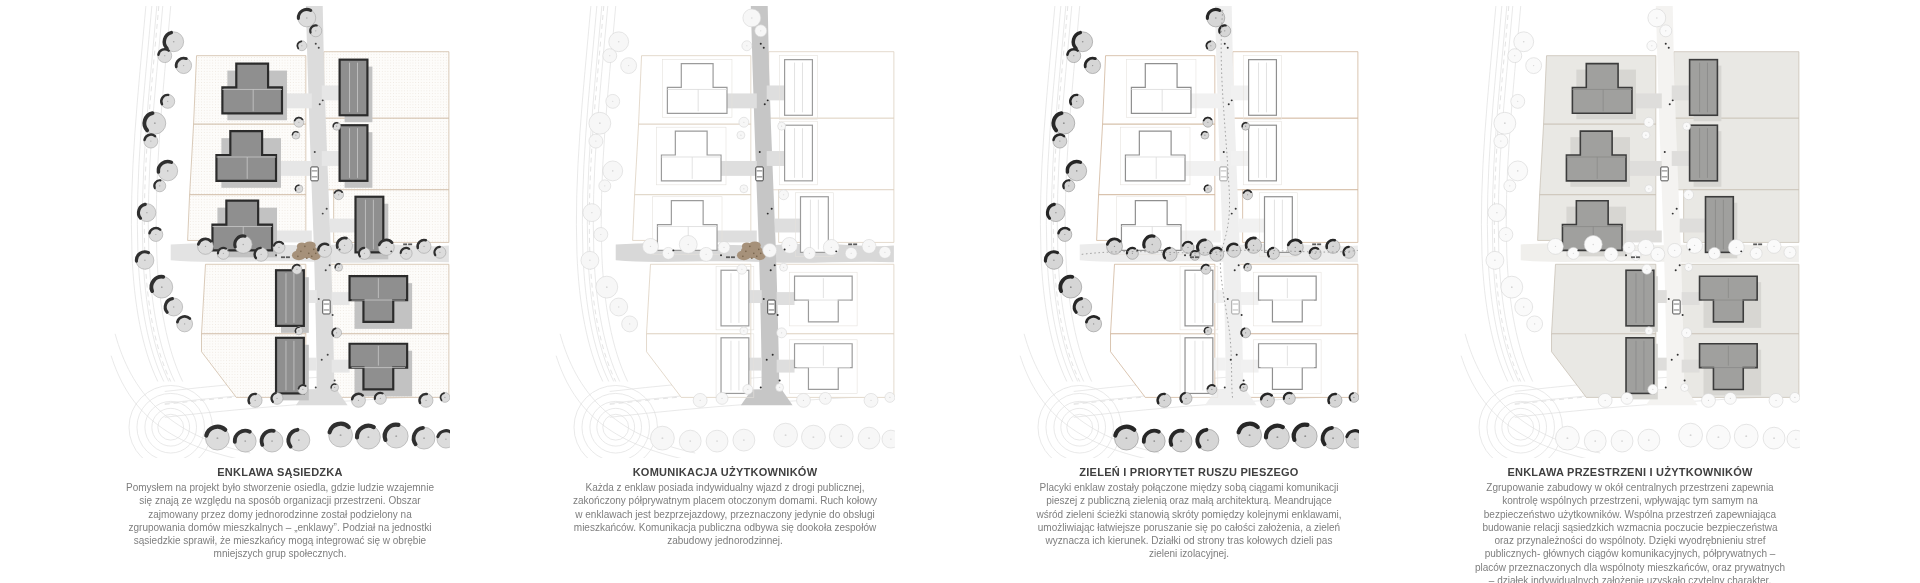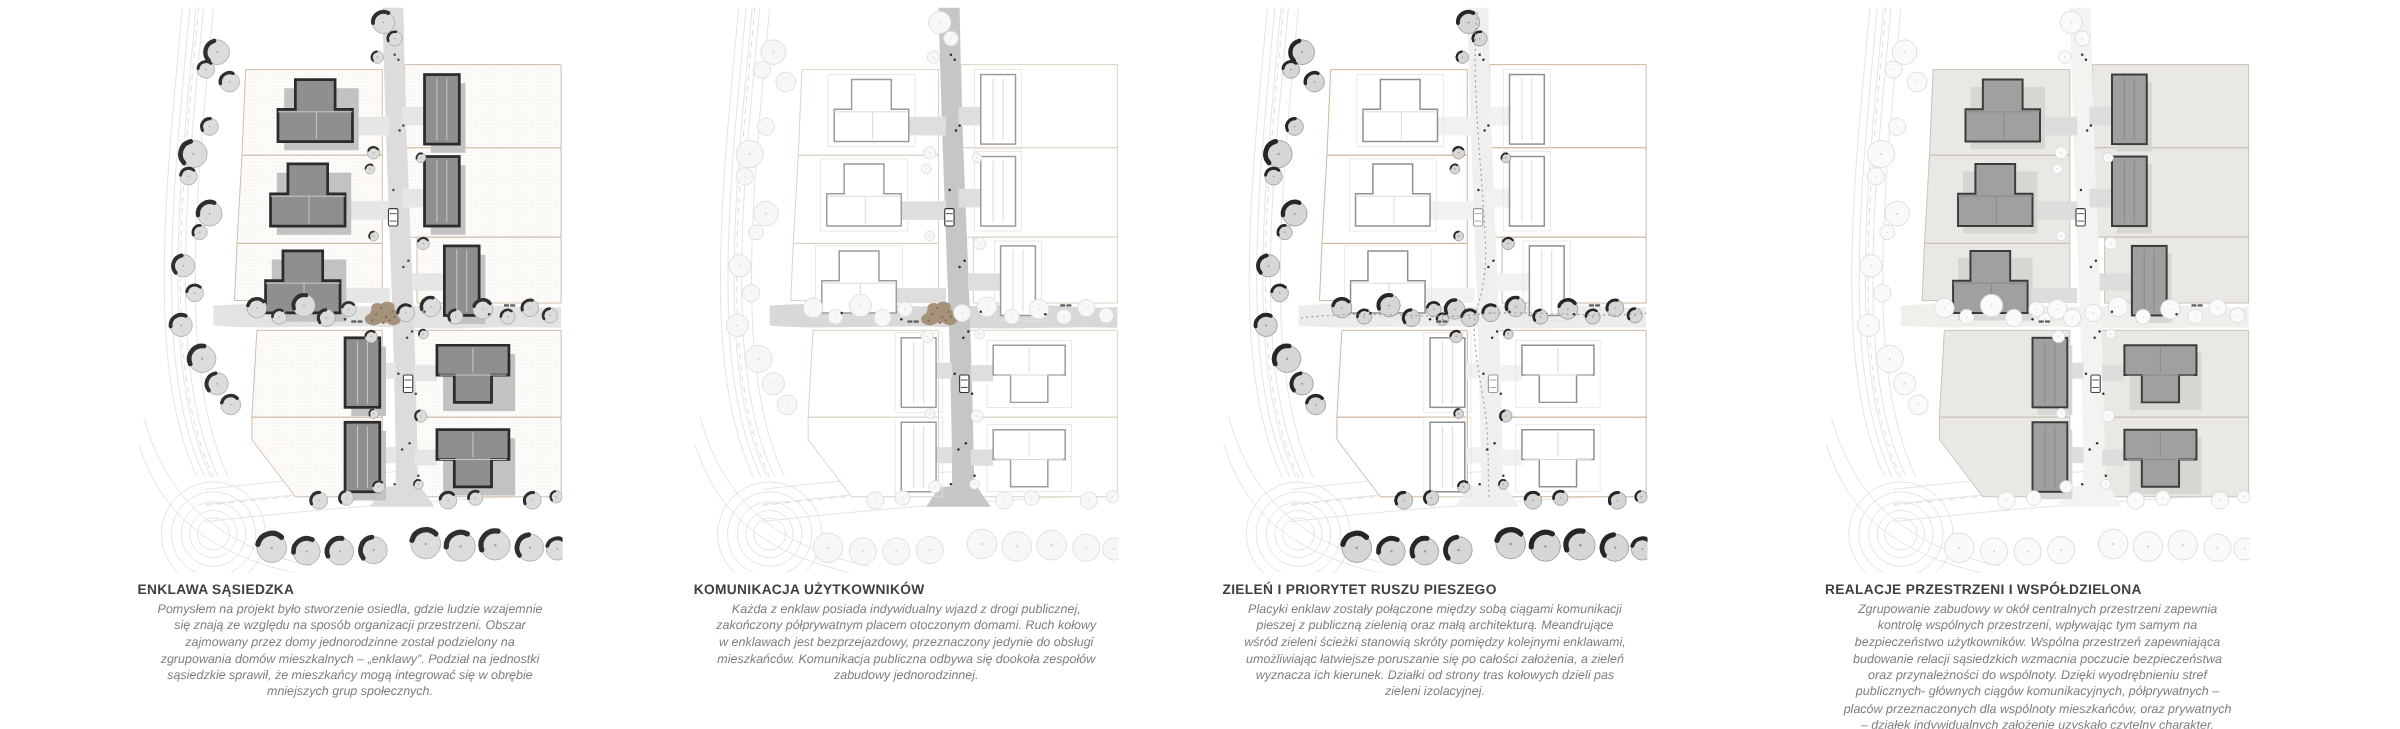--- a/index.html
+++ b/index.html
@@ -4,31 +4,31 @@
 <style>
   html,body{margin:0;padding:0;}
   body{
     width:1920px;height:583px;position:relative;overflow:hidden;
     background:#ffffff;font-family:"Liberation Sans", sans-serif;
   }
   .board{position:absolute;inset:0;}
   .panel{position:absolute;top:6px;width:340px;}
   .panel.p0{left:110px;}
   .panel.p1{left:555px;}
-  .panel.p2{left:978px;}
+  .panel.p2{left:1019px;}
   .panel.p3{left:1460px;}
   .plan{width:340px;height:452px;display:block;}
   .caption{margin-top:8px;}
   .title{
-    font-size:11px;font-weight:700;color:#3f3f3f;
+    font-size:11px;font-weight:700;color:#3f3f3f;text-align:center;
     letter-spacing:.25px;margin:0 0 3px 0;
   }
   .body-text{
     font-size:10px;line-height:1.33;color:#7e7e7e;text-align:center;
-    margin:0 auto;max-width:312px;font-style:italic;
+    margin:0 auto;max-width:312px;
   }
 </style>
 </head>
 <body>
 
 <main class="board">
 
   <section class="panel p0">
     <svg class="plan" viewBox="0 0 340 455">
         <defs>
@@ -1096,18 +1096,18 @@
         <rect x="294" y="239" width="4" height="1.8" fill="#5a5a5a"></rect>
         <rect x="299" y="239" width="4" height="1.8" fill="#5a5a5a"></rect>
         <rect x="201" y="162" width="7.5" height="14" rx="1" fill="#ffffff" stroke="#3f3f3f" stroke-width="0.9"></rect>
         <line x1="202" y1="166" x2="207.5" y2="166" stroke="#3f3f3f" stroke-width="0.7"></line>
         <line x1="202" y1="172" x2="207.5" y2="172" stroke="#3f3f3f" stroke-width="0.7"></line>
         <rect x="213" y="296" width="7.5" height="14" rx="1" fill="#ffffff" stroke="#3f3f3f" stroke-width="0.9"></rect>
         <line x1="214" y1="300" x2="219.5" y2="300" stroke="#3f3f3f" stroke-width="0.7"></line>
         <line x1="214" y1="306" x2="219.5" y2="306" stroke="#3f3f3f" stroke-width="0.7"></line>
       </svg>
     <div class="caption">
-      <h2 class="title">REALACJE PRZESTRZENI I WSPÓŁDZIELONA</h2>
+      <h2 class="title">ENKLAWA PRZESTRZENI I UŻYTKOWNIKÓW</h2>
       <p class="body-text">Zgrupowanie zabudowy w okół centralnych przestrzeni zapewnia kontrolę wspólnych przestrzeni, wpływając tym samym na bezpieczeństwo użytkowników. Wspólna przestrzeń zapewniająca budowanie relacji sąsiedzkich wzmacnia poczucie bezpieczeństwa oraz przynależności do wspólnoty. Dzięki wyodrębnieniu stref publicznych- głównych ciągów komunikacyjnych, półprywatnych – placów przeznaczonych dla wspólnoty mieszkańców, oraz prywatnych – działek indywidualnych założenie uzyskało czytelny charakter.</p>
     </div>
   </section>
 
 </main>
 
 </body></html>

